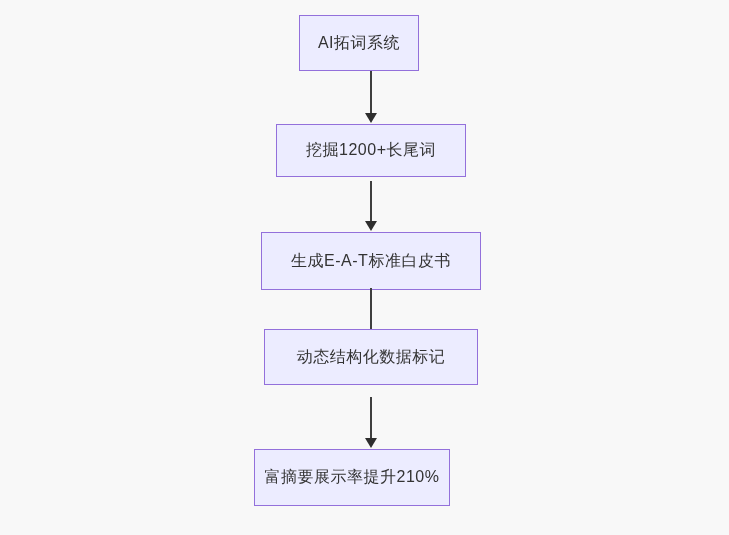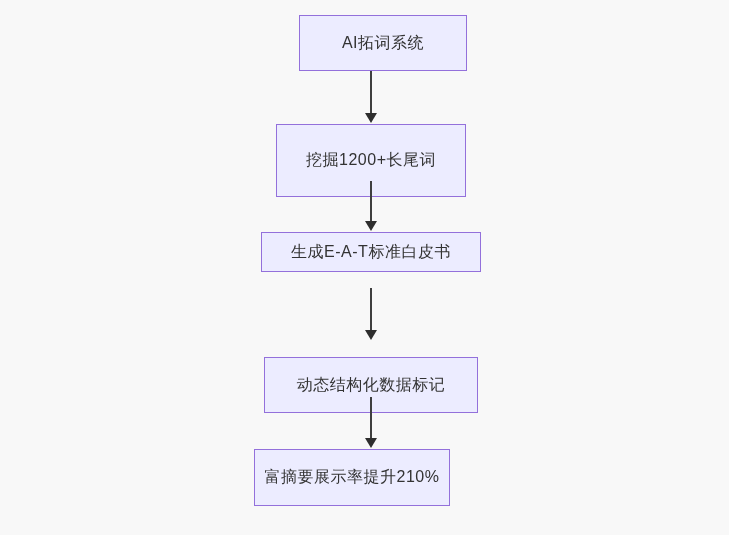--- a/index.html
+++ b/index.html
@@ -37,24 +37,24 @@
   }
   .edge-head {
     position: absolute;
     width: 0;
     height: 0;
     border-left: 6px solid transparent;
     border-right: 6px solid transparent;
     border-top: 10px solid #2e2e2e;
   }
   
-  .n1 { left: 299px; top: 15px;  width: 168px; height: 56px; }
-  .n2 { left: 276px; top: 124px; width: 190px; height: 73px; }
-  .n3 { left: 261px; top: 232px; width: 220px; height: 40px; }
-  .n4 { left: 264px; top: 357px; width: 214px; height: 56px; }
+  .n1 { left: 299px; top: 15px;  width: 120px; height: 56px; }
+  .n2 { left: 276px; top: 124px; width: 190px; height: 53px; }
+  .n3 { left: 261px; top: 232px; width: 220px; height: 58px; }
+  .n4 { left: 264px; top: 329px; width: 214px; height: 56px; }
   .n5 { left: 254px; top: 449px; width: 196px; height: 57px; }
   
   .e1-line { left: 370px; top: 71px;  height: 43px; }
   .e1-head { left: 365px; top: 113px; }
   .e2-line { left: 370px; top: 181px; height: 41px; }
   .e2-head { left: 365px; top: 221px; }
   .e3-line { left: 370px; top: 288px; height: 43px; }
   .e3-head { left: 365px; top: 330px; }
   .e4-line { left: 370px; top: 397px; height: 42px; }
   .e4-head { left: 365px; top: 438px; }

